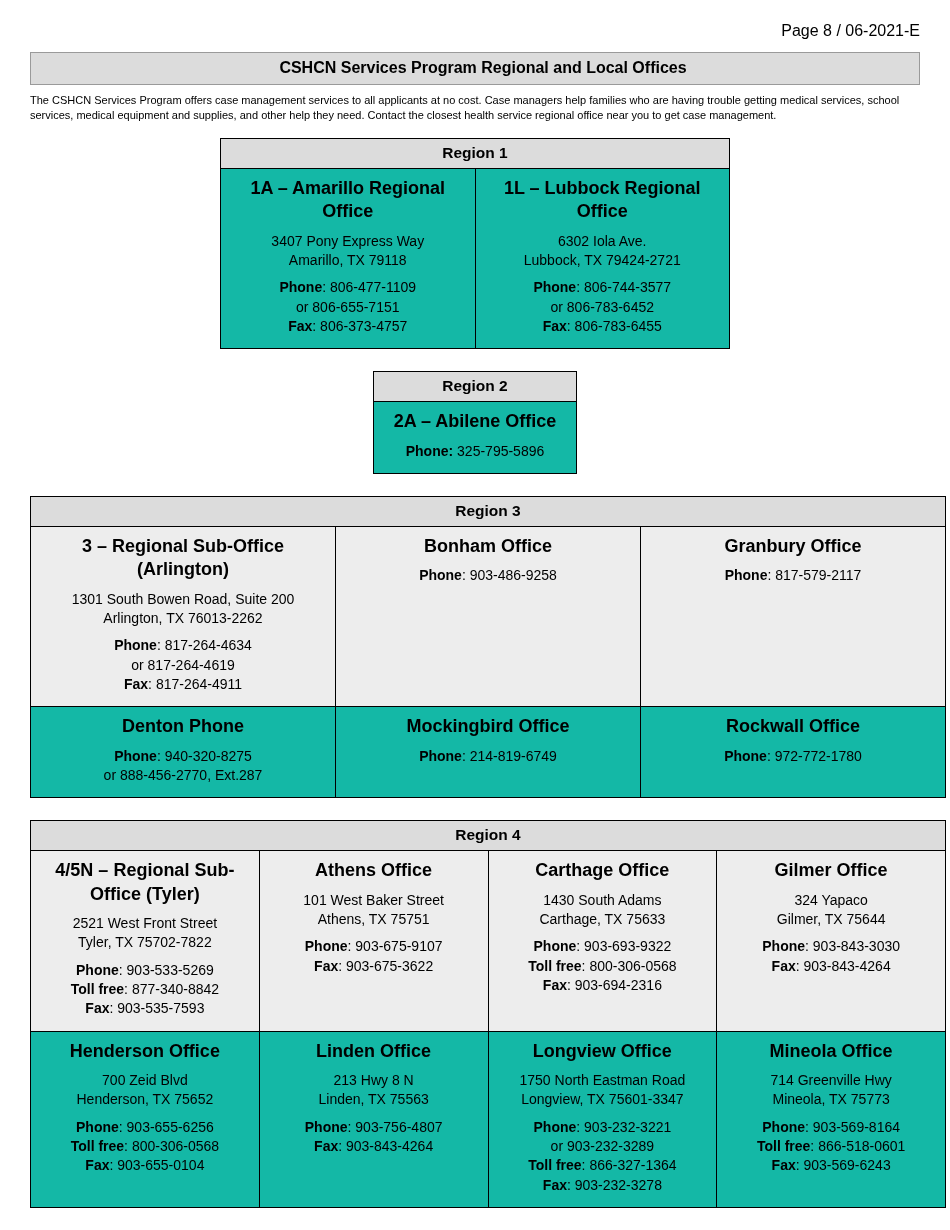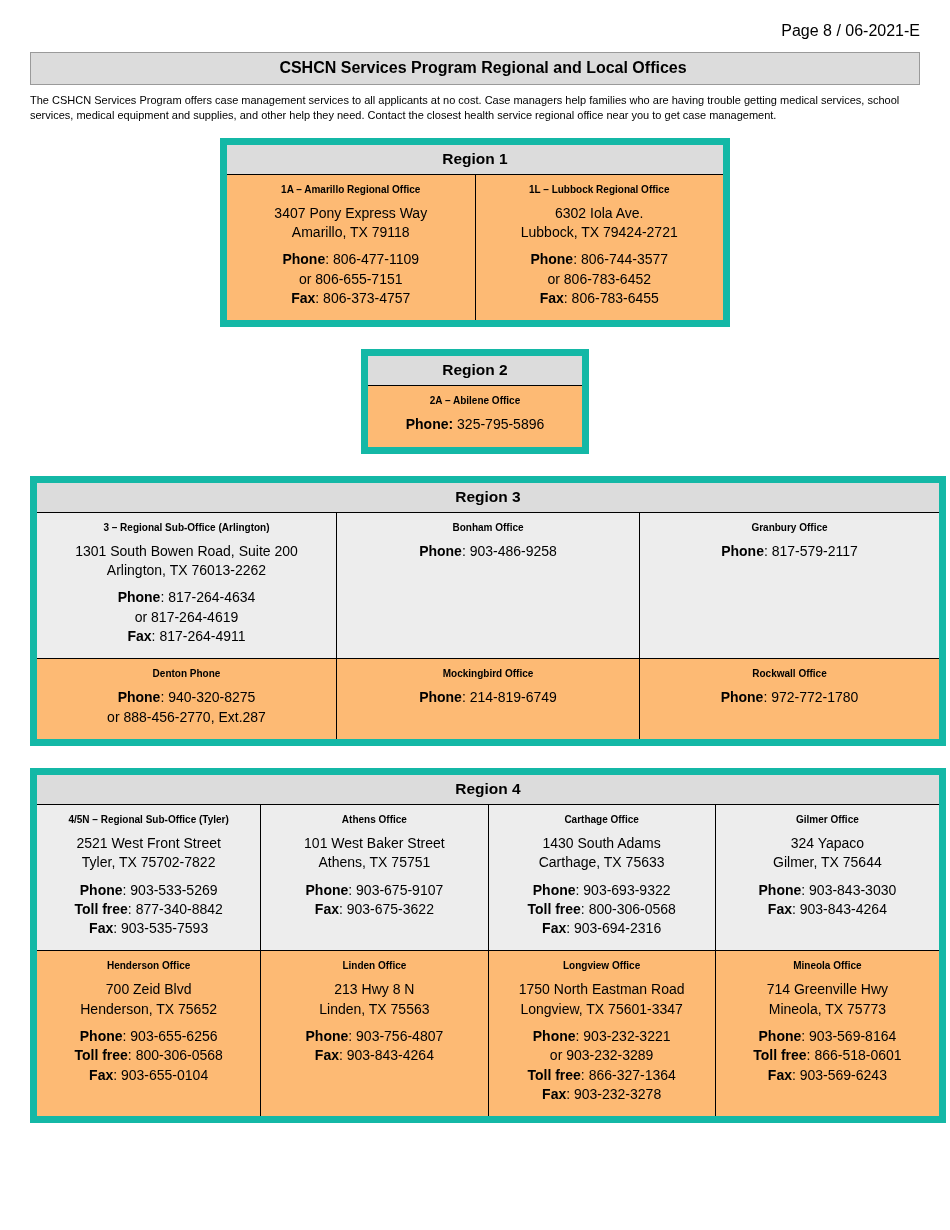--- a/index.html
+++ b/index.html
@@ -43,25 +43,25 @@
     margin-bottom: 8px;
   }
   .intro {
     font-size: 11px;
     line-height: 1.42;
     margin: 0 0 14px 0;
   }
 
   
   .region {
-    border: 7px solid #14b8a6;
+    border: 1px solid #14b8a6;
     border-collapse: collapse;
     table-layout: fixed;
     margin: 0 auto 4px auto;
-    background: #fdba74;
+    background: #14b8a6;
   }
   .region .region-head {
     background: #dcdcdc;
     font-weight: bold;
     font-size: 15.5px;
     text-align: center;
     padding: 5px 0 6px 0;
     border: 1px solid #000;
   }
   .region td.cell {
@@ -70,21 +70,21 @@
     padding: 8px 8px 12px 8px;
     text-align: center;
     font-size: 14px;
     line-height: 1.35;
   }
   .region td.cell.shaded {
     background: #ededed;
   }
   .office-name {
     font-weight: bold;
-    font-size: 10px;
+    font-size: 18px;
     margin-bottom: 8px;
     line-height: 1.3;
   }
   .addr {
     margin-bottom: 8px;
     line-height: 1.35;
   }
   .line {
     line-height: 1.38;
   }
@@ -92,21 +92,21 @@
     font-weight: bold;
   }
 
   
   .r1-wrap { margin-bottom: 22px; }
   .r2-wrap { margin-bottom: 22px; }
   .r3-wrap { margin-bottom: 22px; }
   .r4-wrap { margin-bottom: 10px; }
 
   .w-r1 { width: 510px; }
-  .w-r2 { width: 228px; }
+  .w-r2 { width: 204px; }
   .w-full { width: 916px; }
 </style>
 </head>
 <body>
 
 <div class="page">
 
   <div class="doc-header">
     <div class="page-no">Page 8  / 06-2021-E</div>
   </div>

